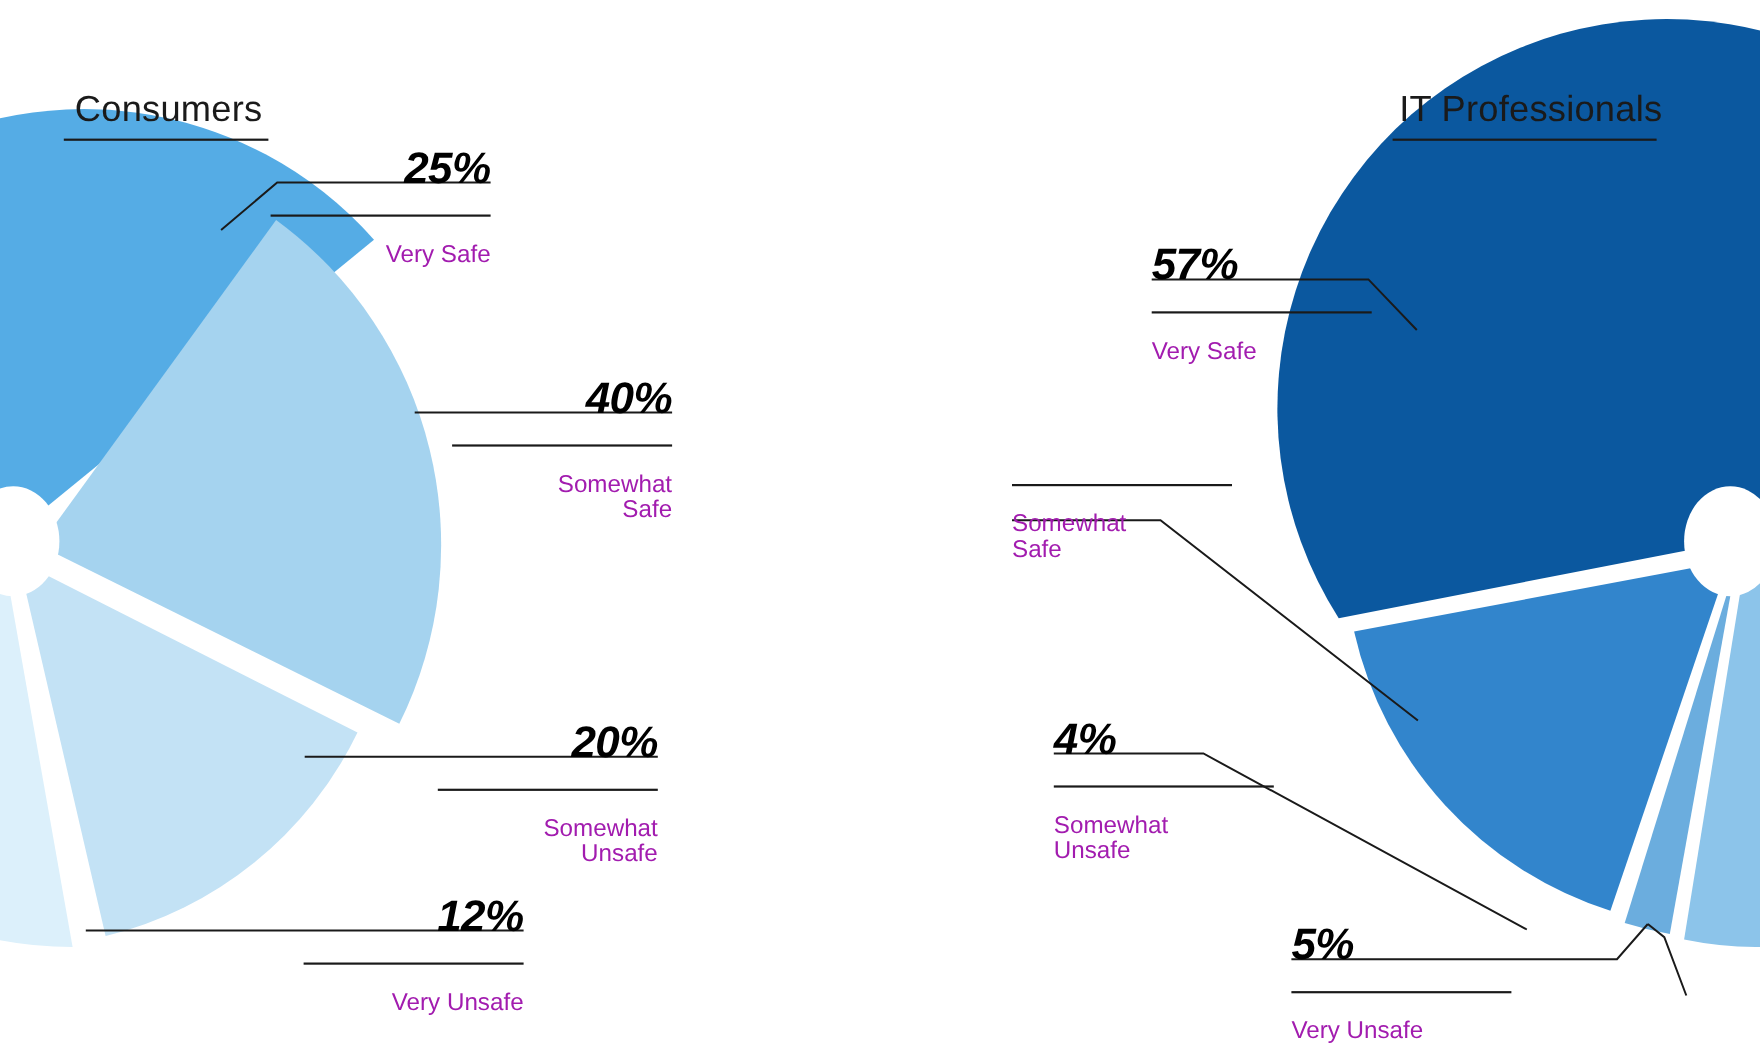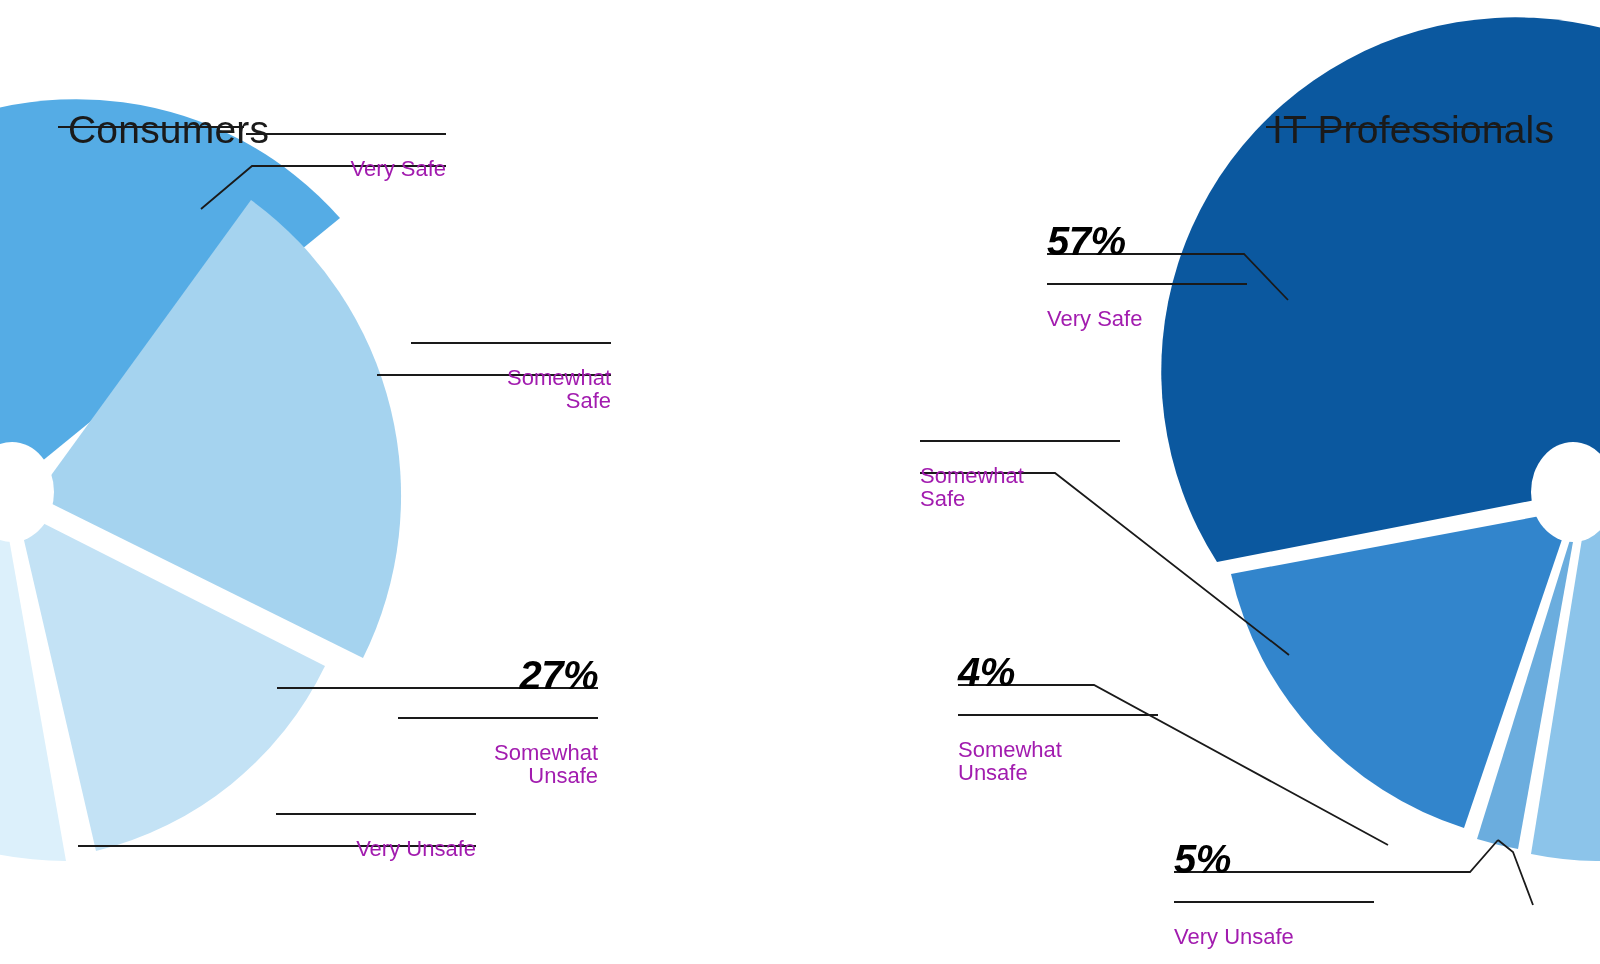--- a/index.html
+++ b/index.html
@@ -24,27 +24,26 @@
     left: 0;
     top: 0;
     width: 1600px;
     height: 964px;
     pointer-events: none;
   }
 
   
   .panel-title {
     position: absolute;
-    font-size: 39px;
+    font-size: 33px;
     font-weight: 400;
     letter-spacing: 0.2px;
     color: #1a1a1a;
     white-space: nowrap;
     line-height: 1;
-    margin-top: 28px;
   }
   .title-rule {
     position: absolute;
     height: 2px;
     background: #1a1a1a;
   }
   #title-consumers { left: 68px; top: 82px; }
   #rule-consumers  { left: 58px; top: 126px; width: 186px; }
   #title-itpros    { left: 1272px; top: 82px; }
   #rule-itpros     { left: 1266px; top: 126px; width: 240px; }
@@ -153,38 +152,41 @@
     </g>
   </svg>
 
   <div class="panel-title" id="title-consumers">Consumers</div>
   <div class="title-rule" id="rule-consumers"></div>
 
   <div class="panel-title" id="title-itpros">IT Professionals</div>
   <div class="title-rule" id="rule-itpros"></div>
 
   <div class="callout align-right" style="left:246px; top:116px; width:200px;">
+    <span class="pct">25%</span>
     <span class="divider"></span>
     <span class="lbl">Very Safe</span>
   </div>
 
   <div class="callout align-right" style="left:411px; top:325px; width:200px;">
+    <span class="pct">40%</span>
     <span class="divider"></span>
     <span class="lbl">Somewhat
 Safe</span>
   </div>
 
   <div class="callout align-right" style="left:398px; top:638px; width:200px;">
-    <span class="pct">27%</span>
+    <span class="pct">20%</span>
     <span class="divider"></span>
     <span class="lbl">Somewhat
 Unsafe</span>
   </div>
 
   <div class="callout align-right" style="left:276px; top:796px; width:200px;">
+    <span class="pct">12%</span>
     <span class="divider"></span>
     <span class="lbl">Very Unsafe</span>
   </div>
 
   <div class="callout align-left" style="left:1047px; top:204px; width:200px;">
     <span class="pct">57%</span>
     <span class="divider"></span>
     <span class="lbl">Very Safe</span>
   </div>
 

